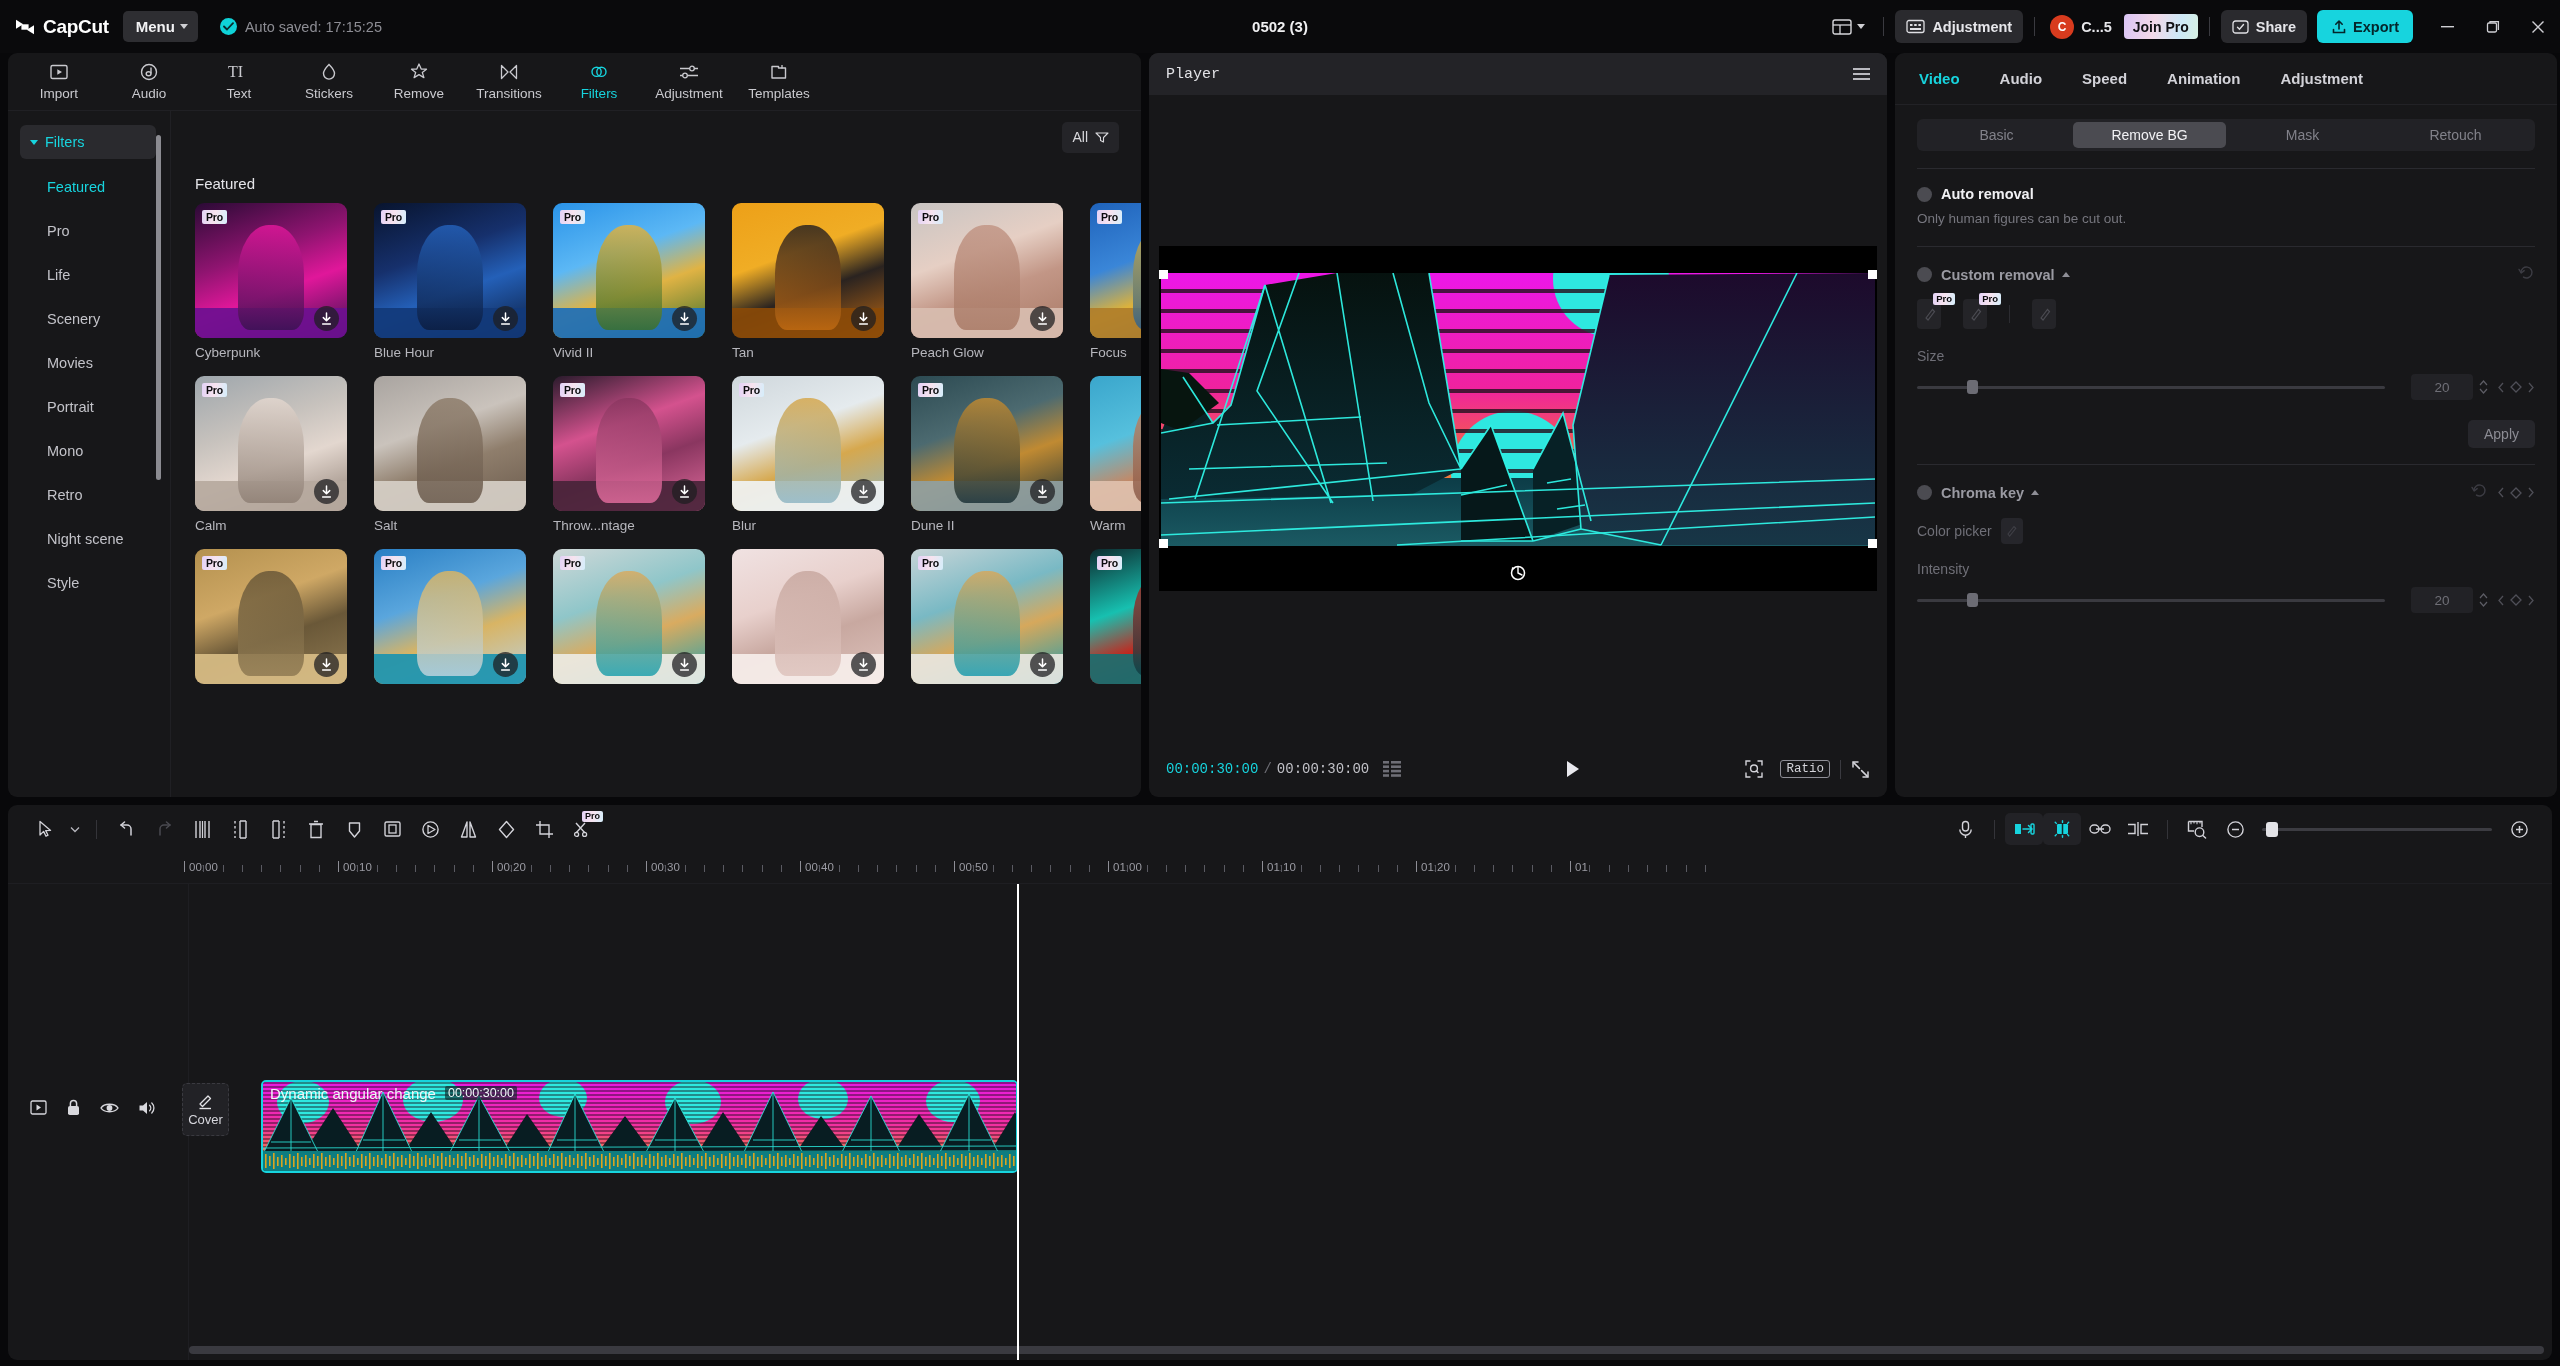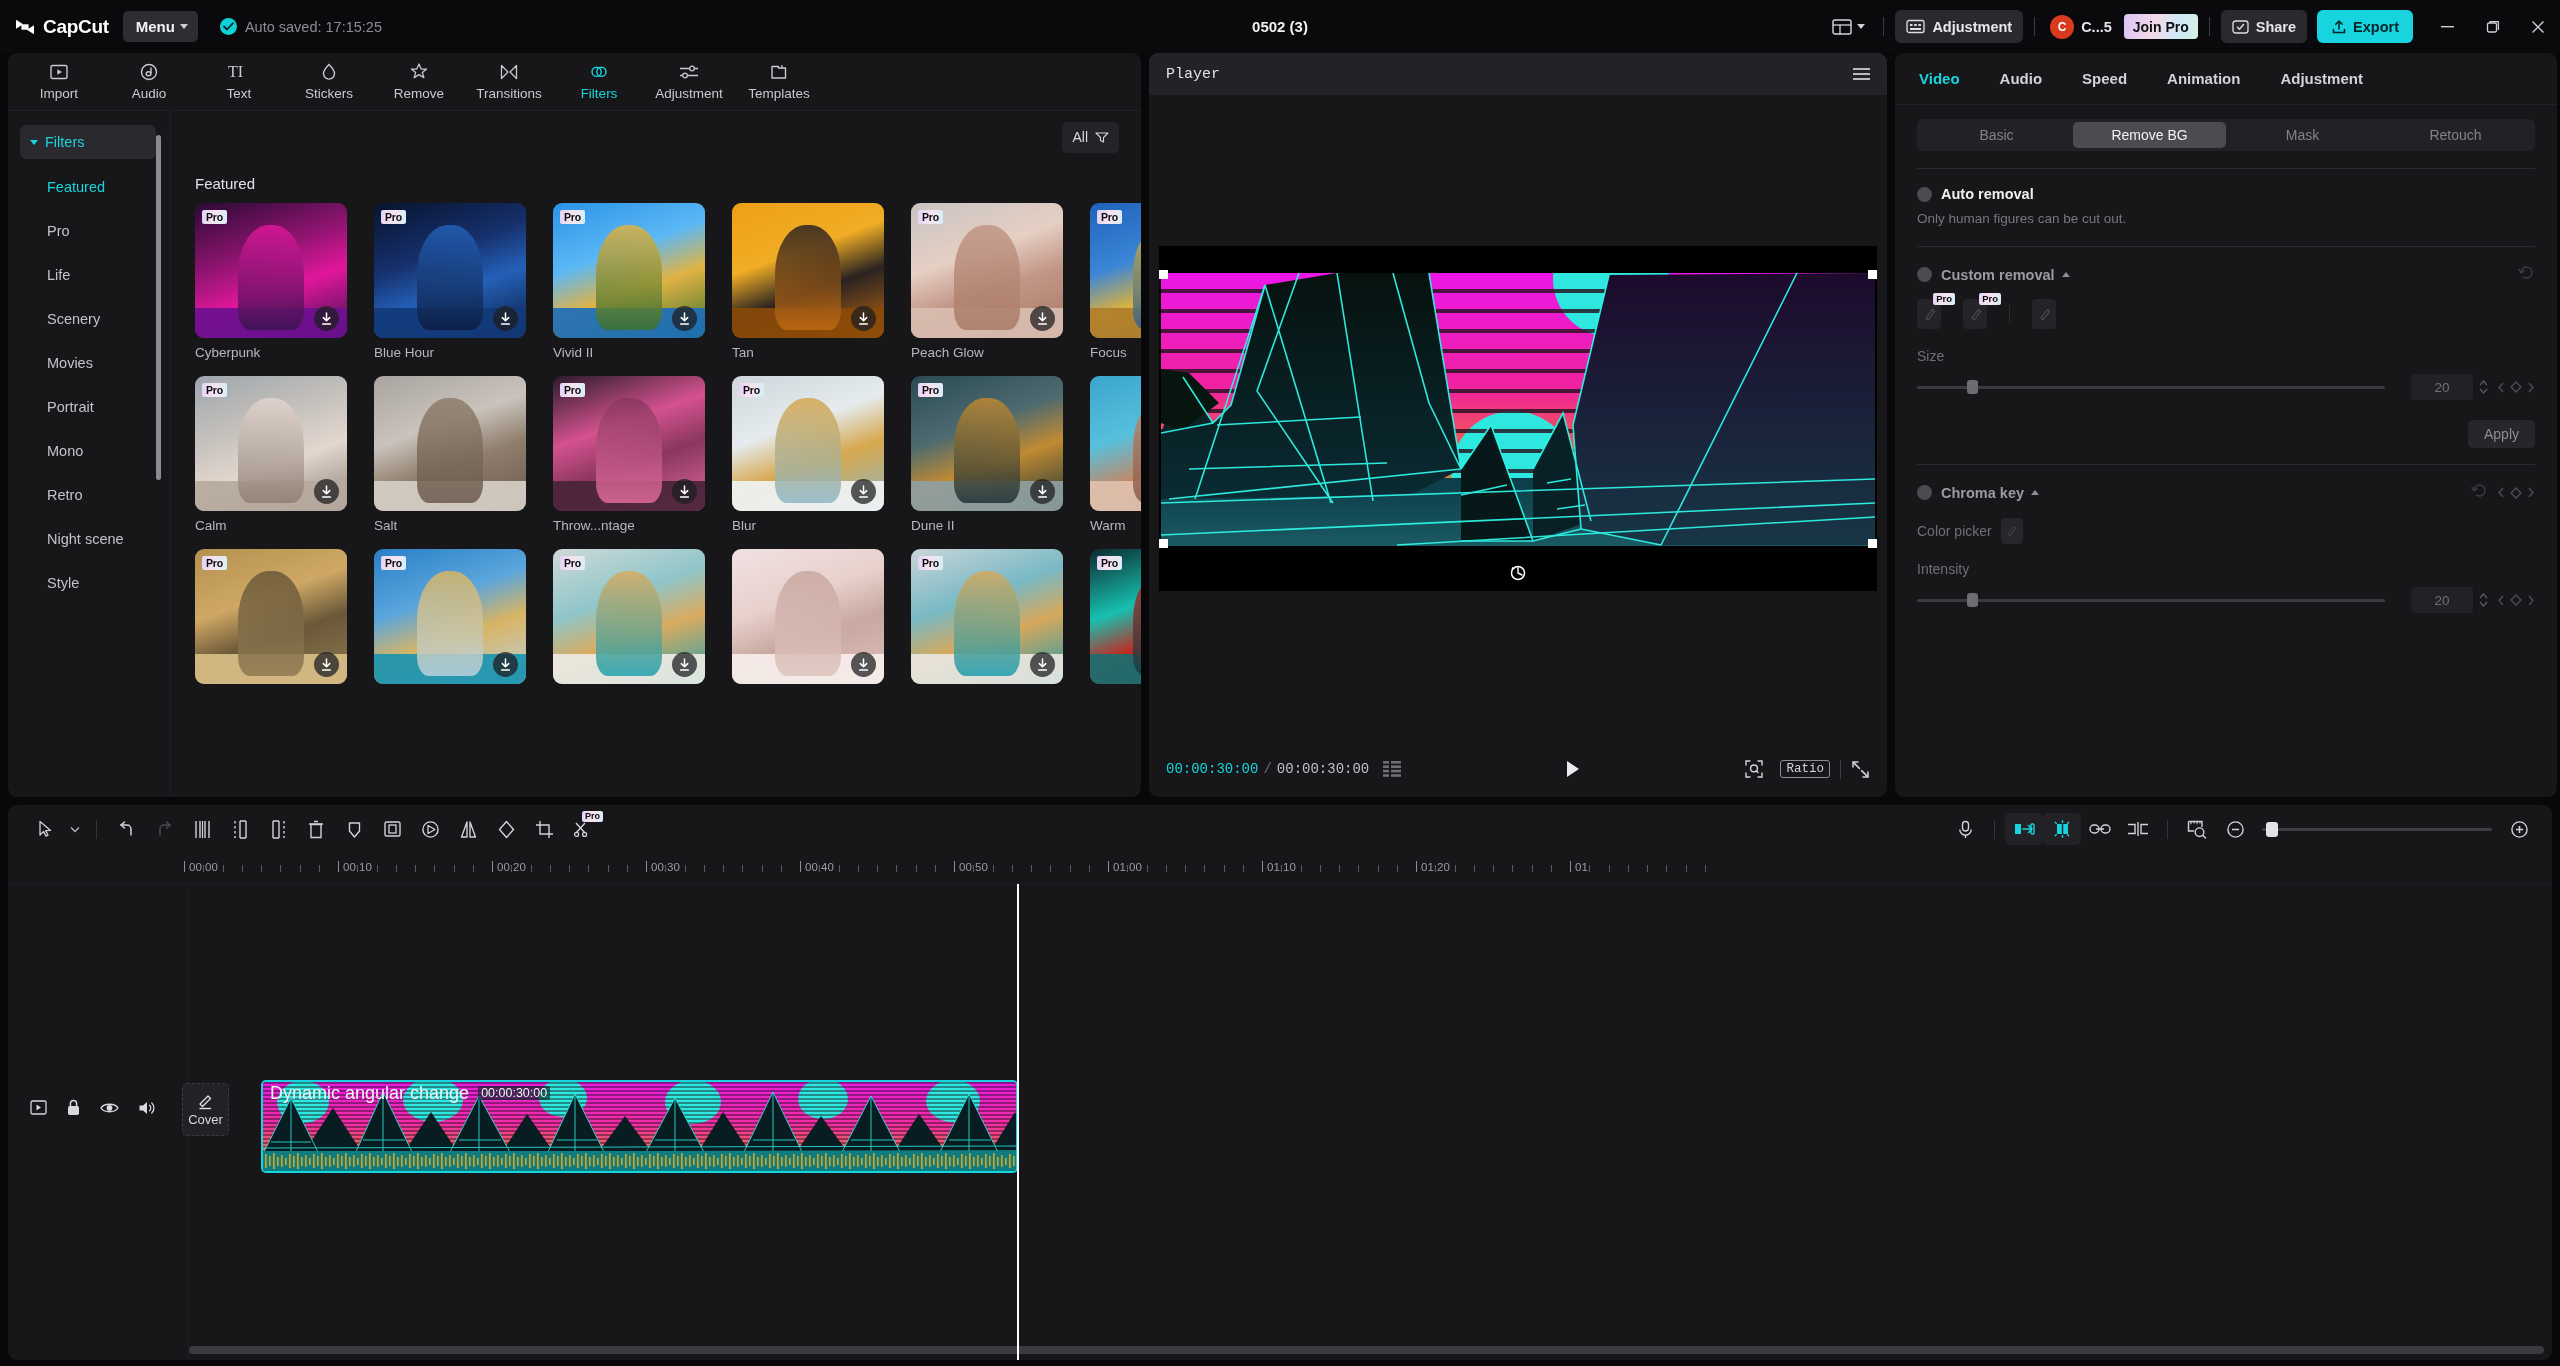--- a/index.html
+++ b/index.html
@@ -259,21 +259,21 @@
   .clip {
     position:absolute; left:253px; top:1045px; width:757px; height:93px;
   }
   .clip-box {
     position:absolute; inset:0; border:2px solid #17d4de; border-radius:5px; overflow:hidden; background:#0d2b2c;
   }
   .clip-head {
     position:absolute; left:0; right:0; top:0; height:22px; display:flex; align-items:center;
     gap:9px; padding-left:7px; z-index:4;
   }
-  .clip-name { font-size:18px; color:#eef6f6; }
+  .clip-name { font-size:15px; color:#eef6f6; }
   .clip-dur { font-size:12.5px; color:#eef6f6; background:rgba(10,40,42,.65); padding:0 3px; border-radius:2px;}
   .clip-thumb { position:absolute; left:0; right:0; top:0; height:72px; }
   .clip-wave { position:absolute; left:0; right:0; bottom:0; height:20px; background:#0e7d80; overflow:hidden;}
   .playhead { position:absolute; top:0; bottom:0; width:2px; background:#ffffff; z-index:20; }
   .h-scroll {
     position:absolute; left:181px; right:8px; bottom:6px; height:8px; background:#3a3a40; border-radius:4px;
   }
   .tl-left-div { position:absolute; left:180px; top:0; bottom:0; width:1px; background:#1e1e22; }
 </style>
 </head>

